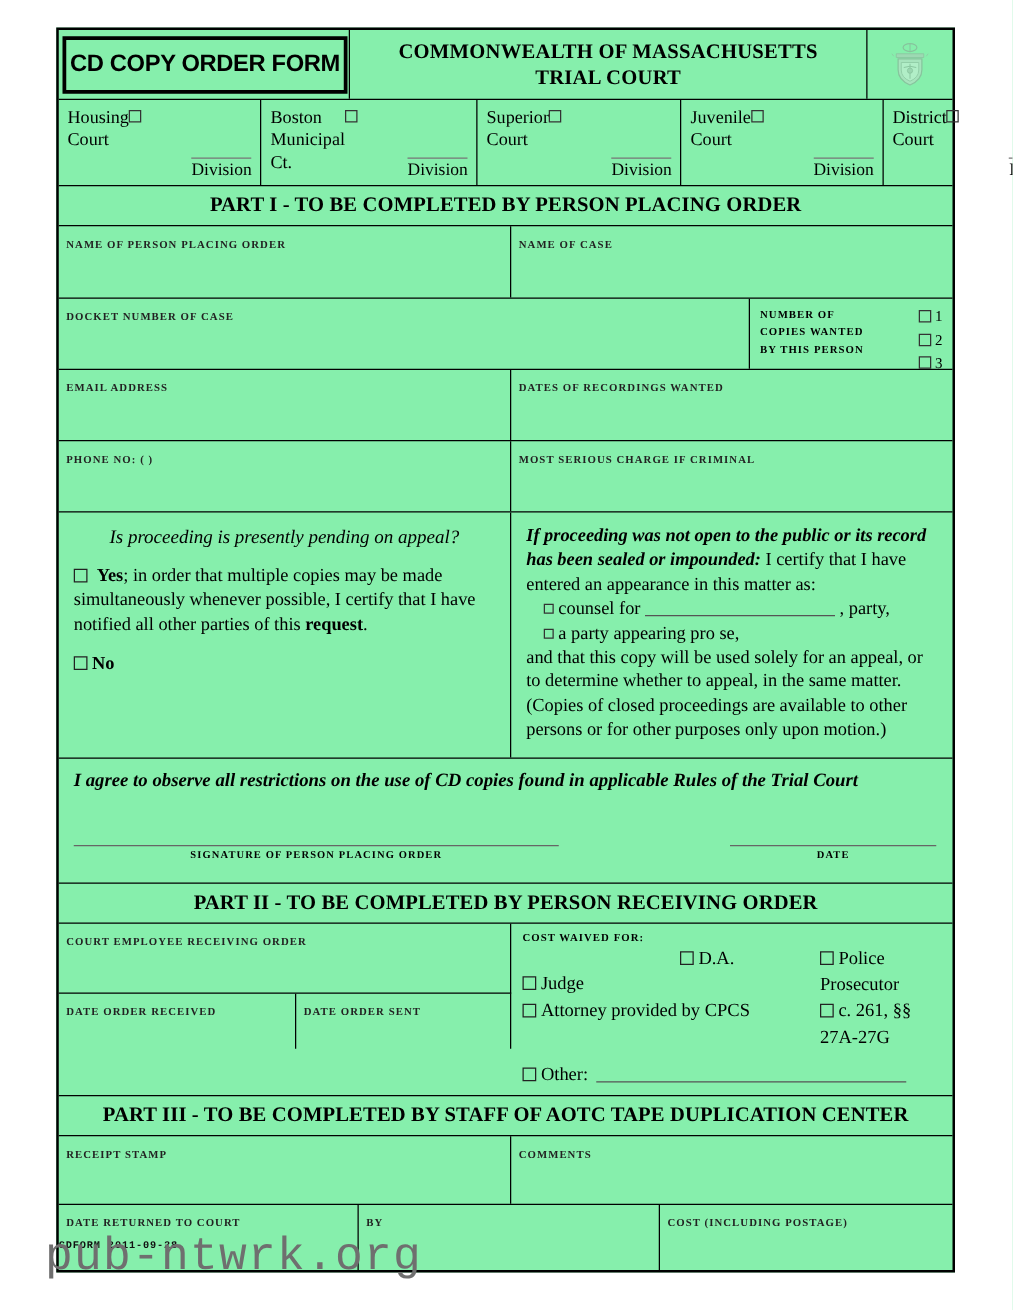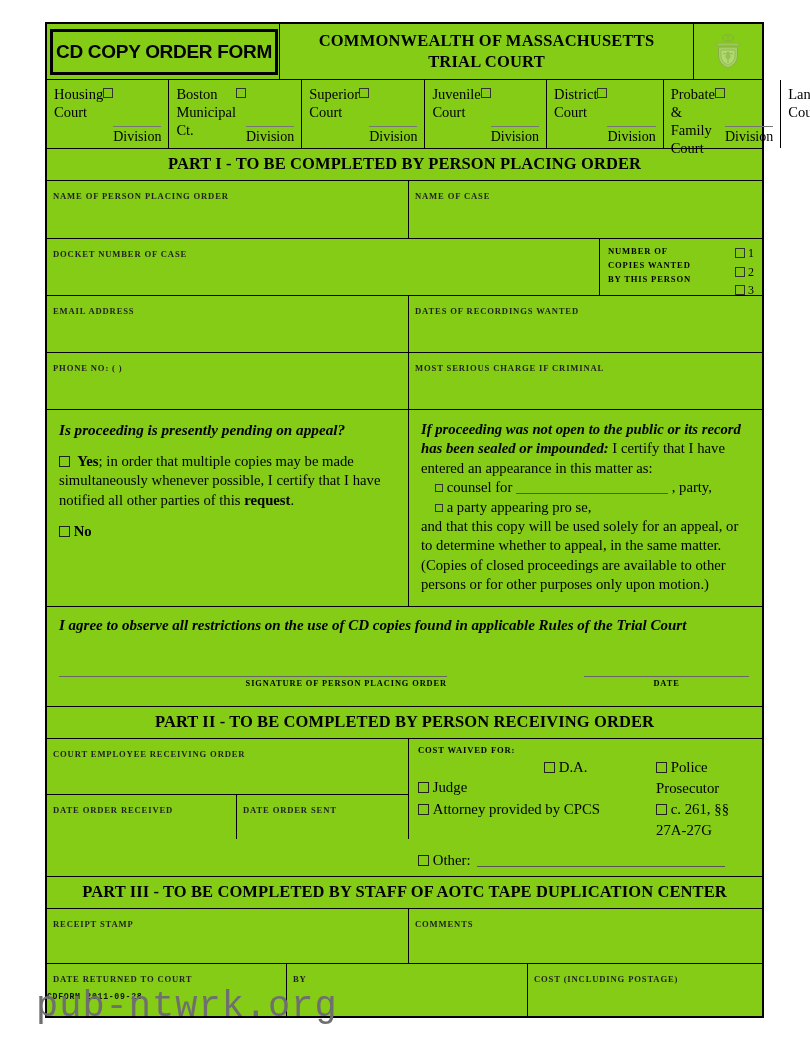--- a/index.html
+++ b/index.html
@@ -17,21 +17,21 @@
   }
 
   
   .form {
     position: absolute;
     left: 45px;
     top: 22px;
     width: 719px;
     border: 2px solid #000;
     box-sizing: border-box;
-    background: #84cc16;
+    background: #86efac;
   }
 
   .row { display: flex; }
   .cell {
     box-sizing: border-box;
     position: relative;
     padding: 4px 6px;
   }
   .bb { border-bottom: 1.5px solid #000; }
   .br { border-right: 1.5px solid #000; }
@@ -110,20 +110,21 @@
     box-sizing: border-box;
     flex: none;
     margin-top: 3px;
   }
   .court .divline {
     margin-top: auto;
     border-top: 1.1px solid #777;
     width: 88%;
     padding-top: 1px;
     font-size: 14px;
+    margin-left: 40px;
   }
   .court.nodiv .divline { border-top: none; }
 
   
   .part-hd {
     text-align: center;
     font-weight: bold;
     font-size: 16.5px;
     padding: 5px 0 6px 0;
     letter-spacing: 0.1px;
@@ -152,21 +153,21 @@
     display: flex;
     padding: 5px 8px;
   }
   .copies .txt { font-size: 8.6px; letter-spacing: .85px; line-height: 1.65; font-weight: 600; }
   .copies .nums { margin-left: auto; font-size: 12px; line-height: 1.55; }
   .copies .nums div { white-space: nowrap; }
   .copies .nums .cbx { margin-top: 2px; vertical-align: -1px; }
 
   
   .cert { padding: 10px 12px 8px 12px; font-size: 14.7px; line-height: 1.32; }
-  .cert .q { font-weight: bold; font-style: italic; font-size: 15.2px; }
+  .cert .q { font-weight: normal; font-style: italic; font-size: 15.2px; text-align: center; }
   .cert p { margin: 0; }
   .cert .sp { height: 12px; }
   .cert b { font-weight: bold; }
   .cbx-lg {
     display: inline-block;
     width: 11px; height: 11px;
     border: 1.3px solid #222;
     box-sizing: border-box;
     vertical-align: -1px;
   }
@@ -416,21 +417,21 @@
         <span>a party appearing pro se,</span>
       </p>
       <p>and that this copy will be used solely for an appeal, or to determine whether to appeal, in the same matter. (Copies of closed proceedings are available to other persons or for other purposes only upon motion.)</p>
     </div>
   </div>
 
   <div class="cell bb" style="padding:0">
     <div class="agree">I agree to observe all restrictions on the use of CD copies found in applicable Rules of the Trial Court</div>
     <div class="sig-area">
       <div class="sig-line" style="left:12px; top:42px; width:388px;"></div>
-      <div class="sig-cap" style="left:12px; top:45px; width:388px;text-align:right;">SIGNATURE OF PERSON PLACING ORDER</div>
+      <div class="sig-cap" style="left:12px; top:45px; width:388px;">SIGNATURE OF PERSON PLACING ORDER</div>
       <div class="sig-line" style="left:537px; top:42px; width:165px;"></div>
       <div class="sig-cap" style="left:537px; top:45px; width:165px;">DATE</div>
     </div>
   </div>
 
   <div class="cell part-hd bb">PART II - TO BE COMPLETED BY PERSON RECEIVING ORDER</div>
 
   <div class="row bb">
     <div style="width:362px; box-sizing:border-box;">
       <div class="cell bb br" style="height:56px">

